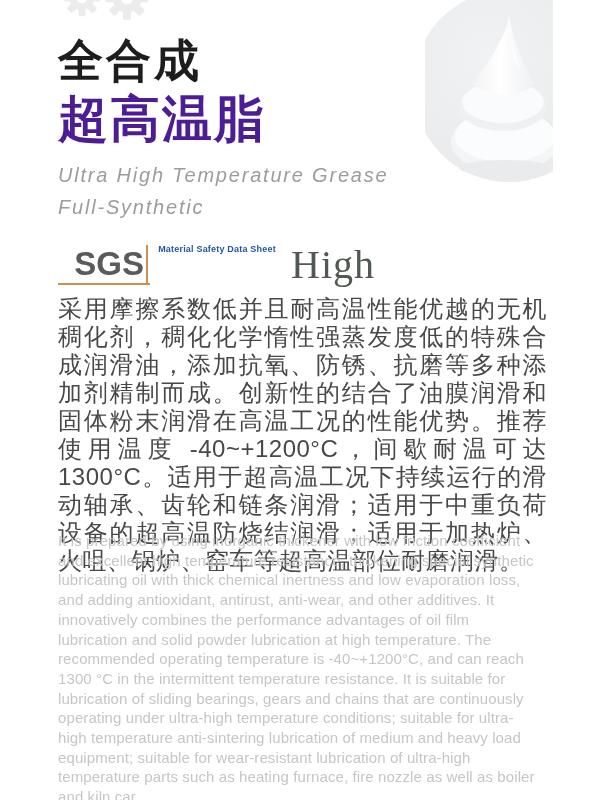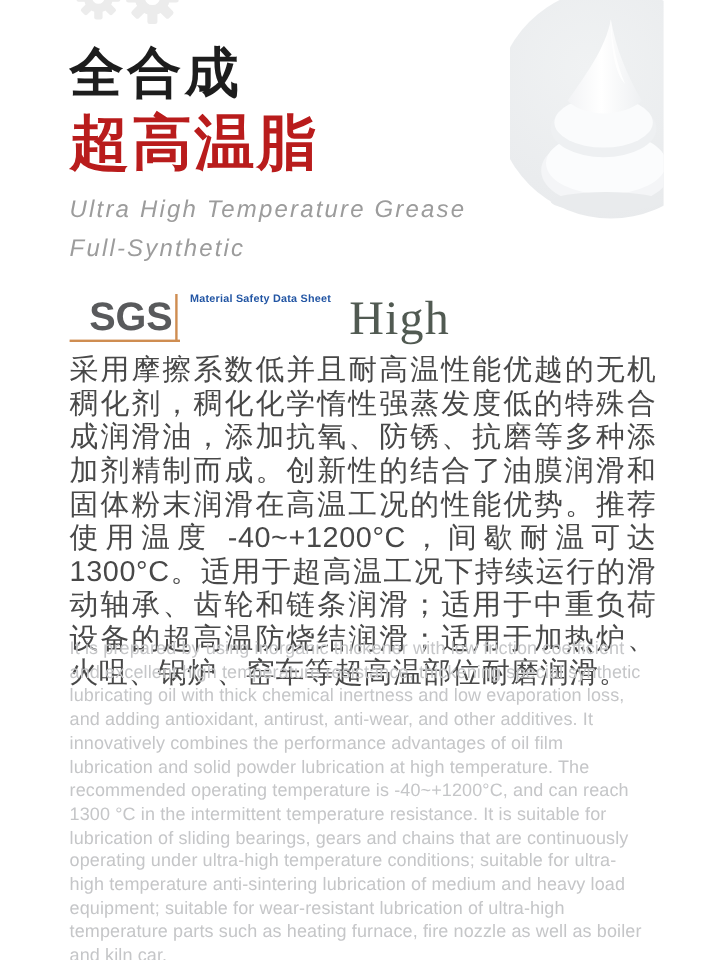--- a/index.html
+++ b/index.html
@@ -20,21 +20,21 @@
 
   
   .title-cn-1 {
     position: absolute; left: 58px; top: 34px;
     font-size: 45px; font-weight: 600; letter-spacing: 3px;
     color: #1d1d1d; line-height: 54px;
   }
   .title-cn-2 {
     position: absolute; left: 58px; top: 90px;
     font-size: 50px; font-weight: 700; letter-spacing: 2px;
-    color: #b91c1c; line-height: 58px;
+    color: #4c1d95; line-height: 58px;
   }
   .subtitle-en {
     position: absolute; left: 58px; top: 159px;
     font-style: italic; font-size: 20px; letter-spacing: 1.8px;
     color: #9c9c9c; line-height: 32px; font-weight: 400;
   }
 
   
   .certs { position: absolute; left: 58px; top: 243px; height: 48px; }
   .cert-sgs {
@@ -54,21 +54,21 @@
     background: #cf8d51;
   }
   .cert-msds { position: absolute; left: 100px; top: 0; width: 118px; text-align: center; }
   .cert-msds .msds-text {
     font-size: 34px; font-weight: 800; color: #2356a4;
     line-height: 33px; letter-spacing: 0.5px;
     font-family: "Liberation Sans", sans-serif;
   }
   .cert-msds .msds-sub {
     font-size: 9px; font-weight: 700; color: #2356a4;
-    letter-spacing: 0.2px; margin-top: 1px; white-space: nowrap; text-align: right;
+    letter-spacing: 0.2px; margin-top: 1px; white-space: nowrap;
   }
   .cert-rohs {
     position: absolute; left: 233px; top: 0px;
     font-family: "Liberation Serif", "DejaVu Serif", serif;
     font-size: 40px; font-weight: 400; color: #515a52;
     letter-spacing: 1px; line-height: 44px;
   }
 
   
   .desc-cn {

